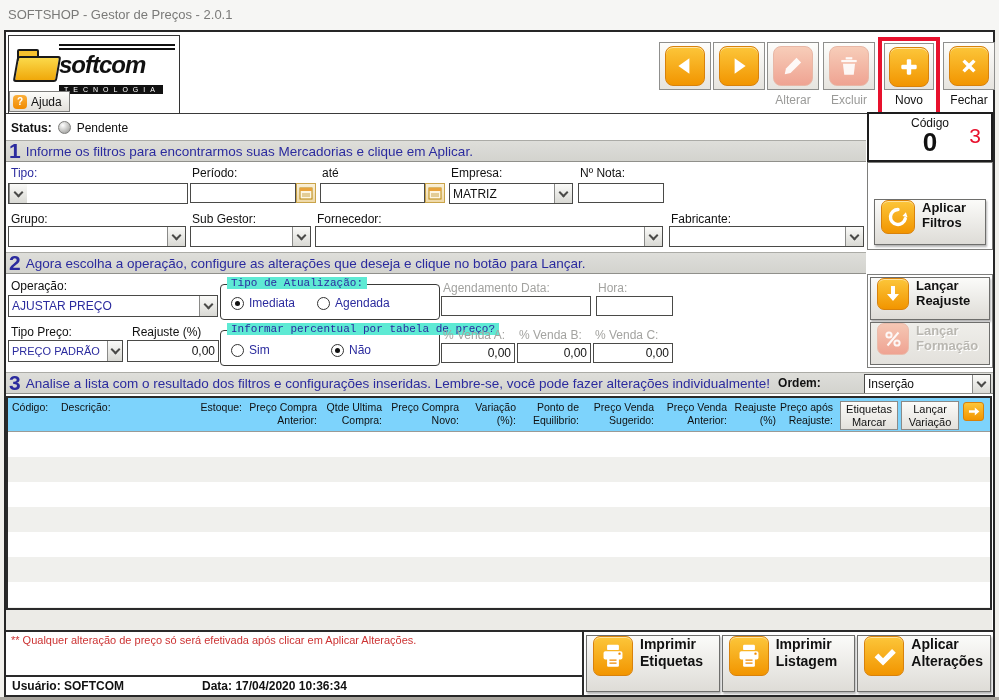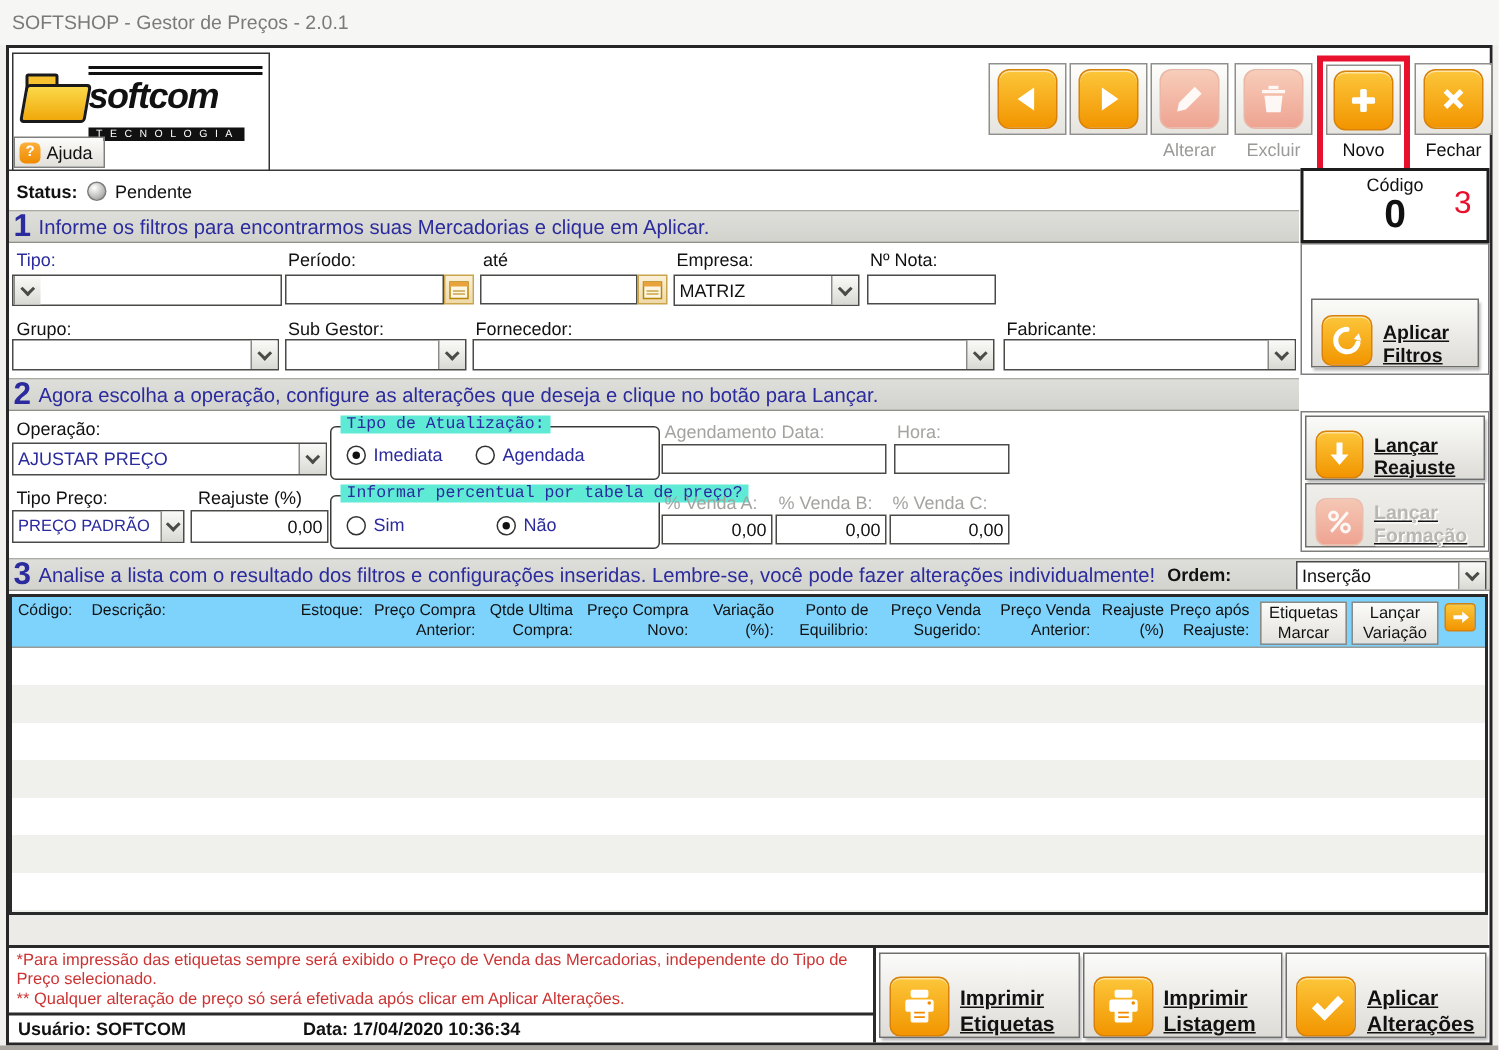--- a/index.html
+++ b/index.html
@@ -90,22 +90,22 @@
   .fset .legend { position: absolute; top: -8px; left: 6px; background: #5eead4; padding: 0 4px; font-size: 11px; color: #2B2B9E; white-space: nowrap; font-family: Liberation Mono, monospace; }
   .radio { display: flex; align-items: center; gap: 5px; position: absolute; }
   .rdot { width: 13px; height: 13px; border-radius: 50%; border: 1px solid #333; background: #fff;
           display: flex; align-items: center; justify-content: center; }
   .rdot.sel::after { content: ""; width: 5px; height: 5px; border-radius: 50%; background: #111; }
   .radio .rl { font-size: 12px; color: #2B2B9E; }
 
   
   .rpanel { position: absolute; left: 861px; width: 126px; border: 1px solid #7e7e7c; background: #fff; }
   .bigbtn { border: 1px solid #6e6e6c; background: linear-gradient(#FBFBF9,#DEDCD7);
-            display: flex; align-items: flex-end; gap: 7px; padding: 0 6px;
-            box-shadow: 1px 2px 2px rgba(0,0,0,.3); text-decoration: underline; }
+            display: flex; align-items: flex-start; gap: 7px; padding: 0 6px;
+            box-shadow: 1px 2px 2px rgba(0,0,0,.3); }
   .bigbtn .blabel { font-weight: bold; font-size: 13px; line-height: 15px; text-align: left; color: #111; }
   .btile { border-radius: 7px; display: flex; align-items: center; justify-content: center; flex: none; }
   .btile.on  { background: linear-gradient(#FCC63A,#F29500); border: 1px solid #D8820C; box-shadow: inset 0 1px 0 rgba(255,255,255,.5); }
   .btile.off { background: linear-gradient(#F5C7B4,#EFA392); border: 1px solid #EABCAC; }
   .bigbtn.dis { background: linear-gradient(#EFEEEA,#E3E1DC); box-shadow: none; }
   .bigbtn.dis .blabel { color: #b9b7b1; text-shadow: 1px 1px 0 #fff; }
 
   
   #ordemcombo { position: absolute; right: 2px; top: 1px; width: 127px; height: 20px; }
   #tablebox { position: absolute; left: 0; top: 364px; width: 986px; height: 214px; border: 2px solid #2a2a2a; background: #fff; }
@@ -439,21 +439,20 @@
           </svg>
       </div>
     </div>
     <div class="tbody"></div>
   </div>
   <div id="belowgrid"></div>
 
   <div id="bottomsec">
     <div id="notesbox">
       <div id="notes">
-        <div>*Para impressão das etiquetas sempre será exibido o Preço de Venda das Mercadorias, independente do Tipo de Preço selecionado.</div>
         <div>** Qualquer alteração de preço só será efetivada após clicar em Aplicar Alterações.</div>
       </div>
       <div id="userbar">
         <span>Usuário:</span>&nbsp;
         <span>SOFTCOM</span>
         <span style="width:78px;"></span>
         <span>Data:</span>&nbsp;
         <span>17/04/2020 10:36:34</span>
       </div>
     </div>

